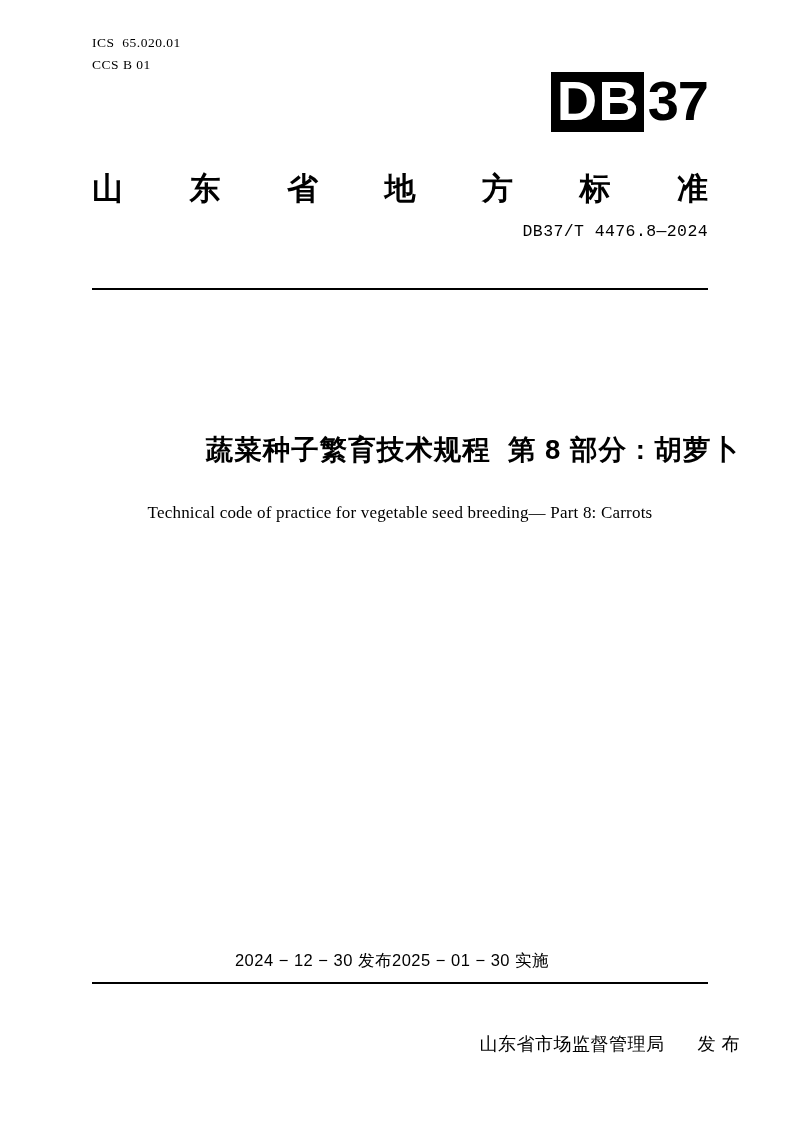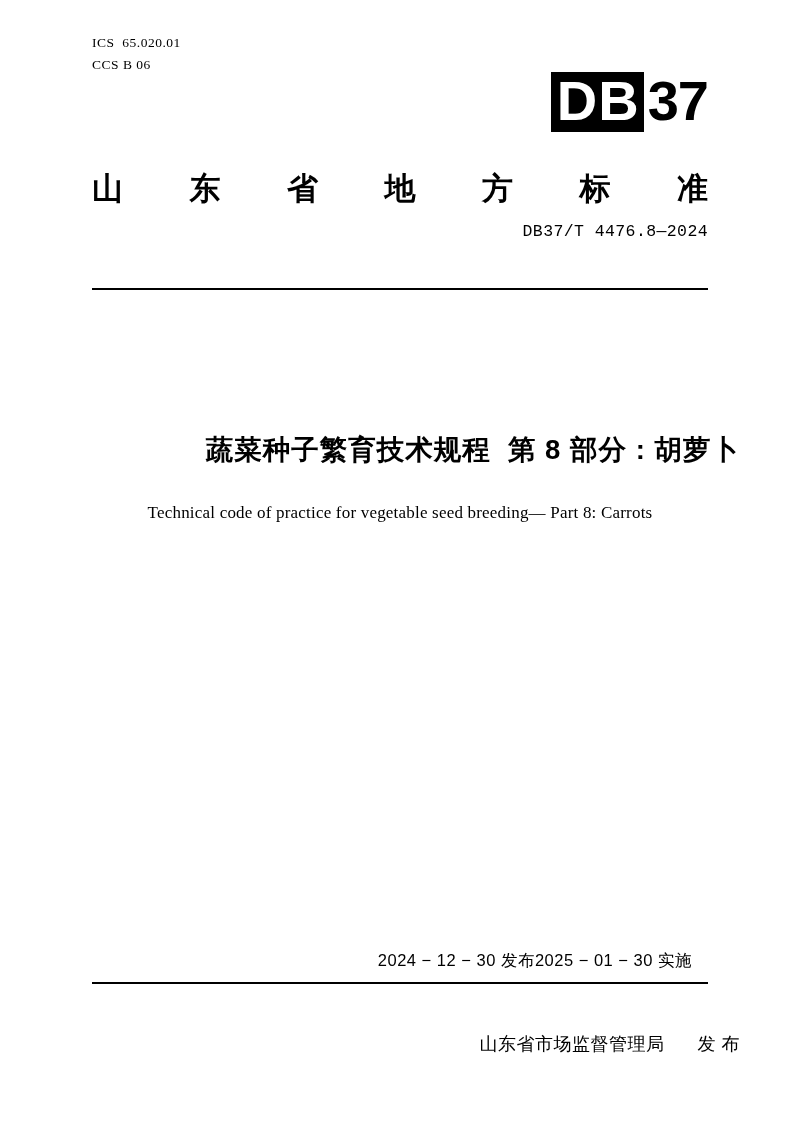--- a/index.html
+++ b/index.html
@@ -122,21 +122,21 @@
     letter-spacing: 0.2px;
   }
 
   
   .dates {
     position: absolute;
     left: 92px;
     right: 108px;
     top: 950px;
     display: flex;
-    justify-content: flex-end;
+    justify-content: center;
     font-family: "Liberation Sans", sans-serif;
     font-size: 16.5px;
     letter-spacing: 0.5px;
     white-space: pre;
   }
 
   
   .rule-bottom {
     position: absolute;
     left: 92px;
@@ -158,21 +158,21 @@
     white-space: pre;
   }
 </style>
 </head>
 <body>
 
 <div class="page">
 
   <div class="ics-block">
     <div class="ics-line">ICS  65.020.01</div>
-    <div class="ics-line">CCS B 06</div>
+    <div class="ics-line">CCS B 01</div>
   </div>
 
   <div class="db-logo">
     <span class="db">DB</span><span class="num">37</span>
   </div>
 
   <div class="prov-title">
     <span>山</span>
     <span>东</span>
     <span>省</span>

